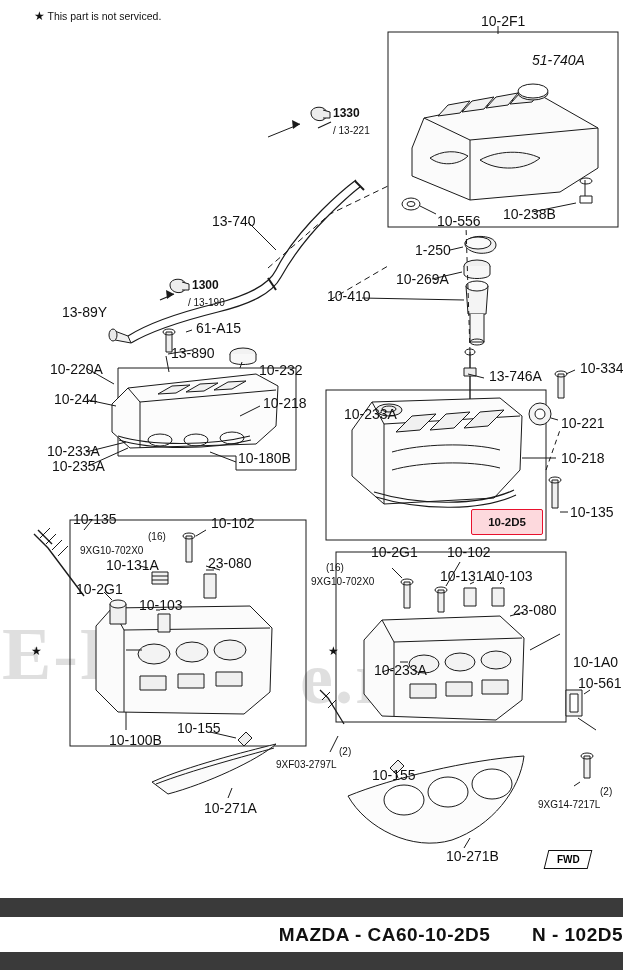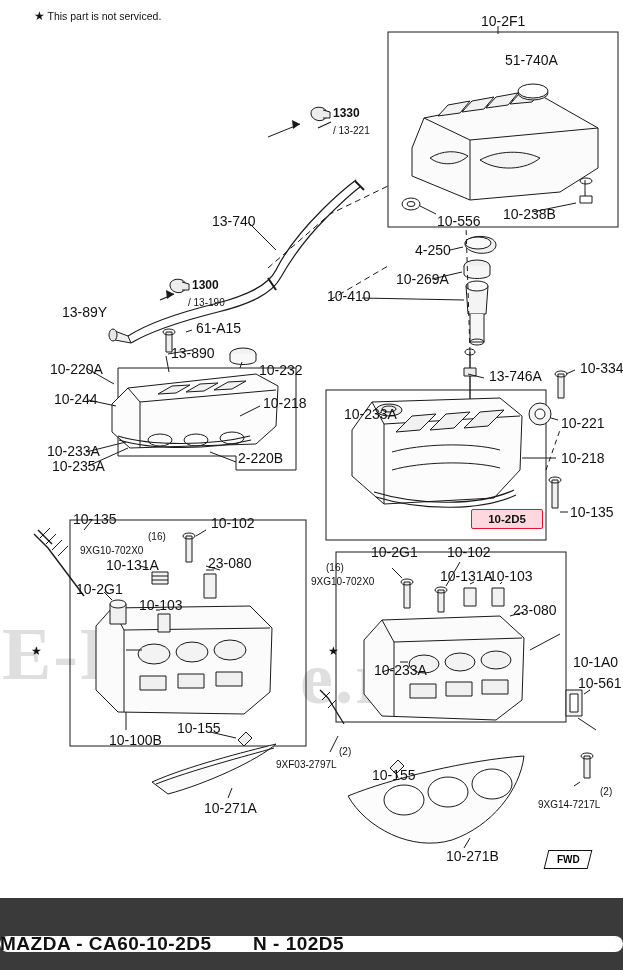--- a/index.html
+++ b/index.html
@@ -39,23 +39,23 @@
     transform: translateY(-50%);
     text-align:center;
     font-size:11.5px; font-weight:bold; color:#111;
   }
 
   #footer {
     position:absolute; left:0; bottom:0; width:623px; height:72px;
     background: #3a3a3a;
   }
   #footerbar {
-    position:absolute; left:0; bottom:18px; width:623px; height:16px;
+    position:absolute; left:0; bottom:18px; width:623px; height:35px;
     background:#ffffff;
-    display:flex; align-items:center; justify-content:flex-start;border-radius:15px;
+    display:flex; align-items:center; justify-content:flex-end;
   }
   #footerbar .ftxt {
     font-family:"Liberation Sans", sans-serif;
     font-weight:bold; font-size:19px; letter-spacing:0.5px; color:#111;
   }
   #footerbar .gap { display:inline-block; width:30px; }
 
   .wm {
     position:absolute;
     font-family:"Liberation Serif", serif;
@@ -324,62 +324,62 @@
       <path d="M330 752 L338 736"></path>
 
       <path d="M348 796 C392 778 468 760 524 756 C520 790 492 826 452 840 C412 852 366 828 348 796 Z" fill="#fcfcfc"></path>
       <ellipse cx="404" cy="800" rx="20" ry="15" fill="#ffffff"></ellipse>
       <ellipse cx="448" cy="792" rx="20" ry="15" fill="#ffffff"></ellipse>
       <ellipse cx="492" cy="784" rx="20" ry="15" fill="#ffffff"></ellipse>
       <path d="M464 848 L470 838"></path>
     </g>
   </svg>
 
-  <div class="hl" id="hl-2d5" style="left:471px; top:509px; width:72px; height:20px;">
+  <div class="hl" id="hl-2d5" style="left:471px; top:509px; width:72px; height:26px;">
     <span>10-2D5</span>
   </div>
 
   <div class="lbl note" style="left:34px; top:10px;">
     <span class="star">★</span>
     <span style="">This part is not serviced.</span>
   </div>
 
   <div class="lbl star" style="left:31px; top:645px;">★</div>
   <div class="lbl star" style="left:328px; top:645px;">★</div>
 
   <div class="fwd" style="left:546px; top:850px;">
     <span>FWD</span>
   </div>
 
   <div class="lbl" style="left:481px; top:14px;">10-2F1</div>
-  <div class="lbl" style="left:505px; top:53px;">51-740A</div>
+  <div class="lbl" style="left:532px; top:53px;font-style:italic;">51-740A</div>
   <div class="lbl b" style="left:333px; top:107px;">1330</div>
   <div class="lbl sm" style="left:333px; top:126px;">/ 13-221</div>
   <div class="lbl" style="left:437px; top:214px;">10-556</div>
   <div class="lbl" style="left:503px; top:207px;">10-238B</div>
   <div class="lbl" style="left:212px; top:214px;">13-740</div>
-  <div class="lbl" style="left:415px; top:243px;">4-250</div>
+  <div class="lbl" style="left:415px; top:243px;">1-250</div>
   <div class="lbl" style="left:396px; top:272px;">10-269A</div>
   <div class="lbl b" style="left:192px; top:279px;">1300</div>
   <div class="lbl sm" style="left:188px; top:298px;">/ 13-190</div>
   <div class="lbl" style="left:327px; top:289px;">10-410</div>
   <div class="lbl" style="left:62px;  top:305px;">13-89Y</div>
   <div class="lbl" style="left:196px; top:321px;">61-A15</div>
   <div class="lbl" style="left:171px; top:346px;">13-890</div>
   <div class="lbl" style="left:259px; top:344px;margin-top:19px;">10-232</div>
   <div class="lbl" style="left:50px;  top:362px;">10-220A</div>
   <div class="lbl" style="left:489px; top:369px;">13-746A</div>
   <div class="lbl" style="left:580px; top:361px;">10-334</div>
   <div class="lbl" style="left:54px;  top:392px;">10-244</div>
   <div class="lbl" style="left:263px; top:396px;">10-218</div>
   <div class="lbl" style="left:344px; top:407px;">10-233A</div>
   <div class="lbl" style="left:561px; top:416px;">10-221</div>
   <div class="lbl" style="left:47px;  top:444px;">10-233A</div>
   <div class="lbl" style="left:52px;  top:459px;">10-235A</div>
-  <div class="lbl" style="left:238px; top:451px;">2-220B</div>
+  <div class="lbl" style="left:238px; top:451px;">10-180B</div>
   <div class="lbl" style="left:561px; top:451px;">10-218</div>
   <div class="lbl" style="left:73px;  top:512px;">10-135</div>
   <div class="lbl" style="left:570px; top:505px;">10-135</div>
   <div class="lbl" style="left:211px; top:516px;">10-102</div>
   <div class="lbl sm" style="left:148px; top:532px;">(16)</div>
   <div class="lbl sm" style="left:80px;  top:546px;">9XG10-702X0</div>
   <div class="lbl" style="left:106px; top:558px;">10-131A</div>
   <div class="lbl" style="left:208px; top:556px;">23-080</div>
   <div class="lbl" style="left:371px; top:545px;">10-2G1</div>
   <div class="lbl" style="left:447px; top:545px;">10-102</div>

